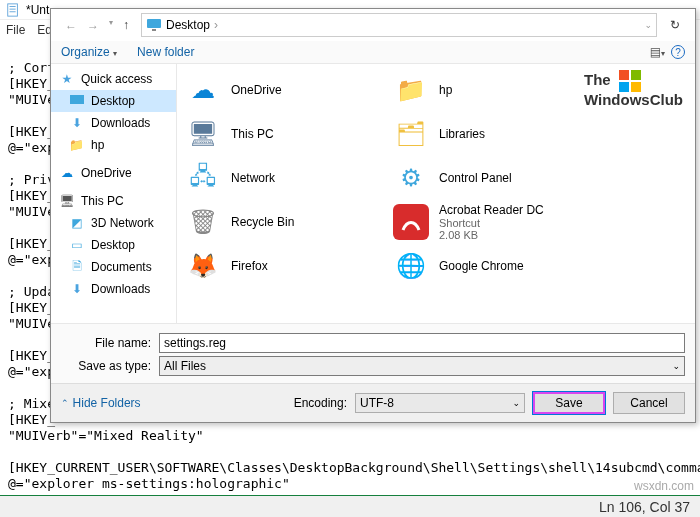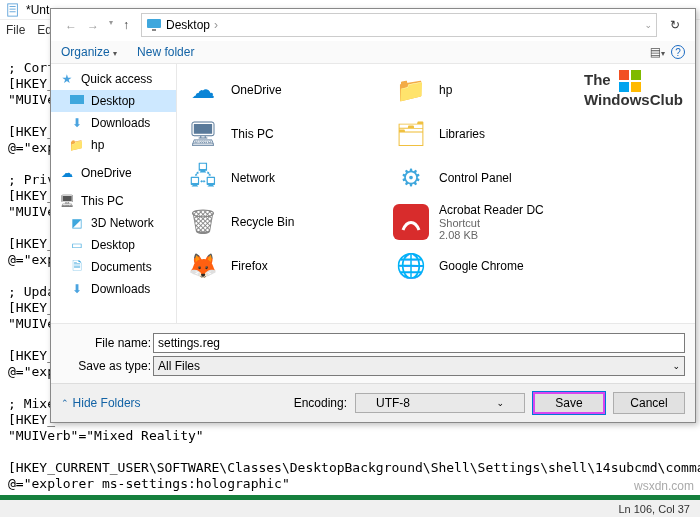--- a/index.html
+++ b/index.html
@@ -34,30 +34,30 @@
 .sb-ico { width: 16px; height: 16px; display: inline-flex; align-items: center; justify-content: center; }
 .content { flex: 1; overflow: hidden; display: flex; padding: 4px 0; position: relative; }
 .col { width: 208px; }
 .file-item { display: flex; align-items: center; gap: 10px; padding: 4px 8px; height: 44px; }
 .file-ico { width: 36px; height: 36px; display: flex; align-items: center; justify-content: center; font-size: 24px; }
 .file-label { display: flex; flex-direction: column; font-size: 12px; }
 .file-label .sub { color: #666; font-size: 11px; }
 .watermark { position: absolute; right: 12px; top: 6px; font-weight: 600; font-size: 15px; color: #333; line-height: 16px; text-align: left; }
 .watermark svg { vertical-align: middle; }
 .fields { border-top: 1px solid #e8e8e8; padding: 6px 10px 4px; background: #fafafa; }
-.field-row { display: flex; align-items: center; margin: 3px 0; gap: 2px; }
+.field-row { display: flex; align-items: center; margin: 3px 0; gap: 8px; }
 .field-row label { width: 90px; text-align: right; color: #000; }
 .field-row .inp { flex: 1; border: 1px solid #7a7a7a; height: 20px; padding: 0 4px; background: #fff; display: flex; align-items: center; }
 .btn-row { display: flex; align-items: center; padding: 8px 10px; gap: 8px; background: #f0f0f0; border-top: 1px solid #ddd; }
 .btn-row .sp { flex: 1; }
 .btn { min-width: 72px; height: 22px; border: 1px solid #adadad; background: #e1e1e1; cursor: pointer; font-size: 12px; }
 .btn.primary { border: 2px solid #d946ef; outline: 1px solid #0078d7; }
-.sel-enc { width: 170px; height: 20px; border: 1px solid #adadad; background: #e9e9e9; display: flex; align-items: center; padding: 0 20px; justify-content: space-between; }
+.sel-enc { width: 170px; height: 20px; border: 1px solid #adadad; background: #e9e9e9; display: flex; align-items: center; padding: 0 4px; justify-content: space-between; }
 .hide-f { color: #1363a5; cursor: pointer; display: flex; align-items: center; gap: 4px; }
-.statusbar { position: absolute; bottom: 0; left: 0; right: 0; height: 22px; border-top: 5px solid #15803d; background: #f0f0f0; display: flex; align-items: center; justify-content: flex-end; padding: 0 10px; font-size: 11px; color: #333; gap: 18px; }
+.statusbar { position: absolute; bottom: 0; left: 0; right: 0; height: 22px; border-top: 1px solid #15803d; background: #f0f0f0; display: flex; align-items: center; justify-content: flex-end; padding: 0 10px; font-size: 14px; color: #333; gap: 18px; }
 .ws { font-size: 12px; color: #aaa; position: absolute; right: 6px; bottom: 24px; }
 </style>
 </head>
 <body>
 
 <div class="notepad-title">
   <span class="np-icon">
     <svg viewBox="0 0 16 16">
         <rect x="2" y="1" width="11" height="14" fill="#fff" stroke="#5aa0d8"></rect>
         <line x1="4" y1="4" x2="11" y2="4" stroke="#5aa0d8"></line>

